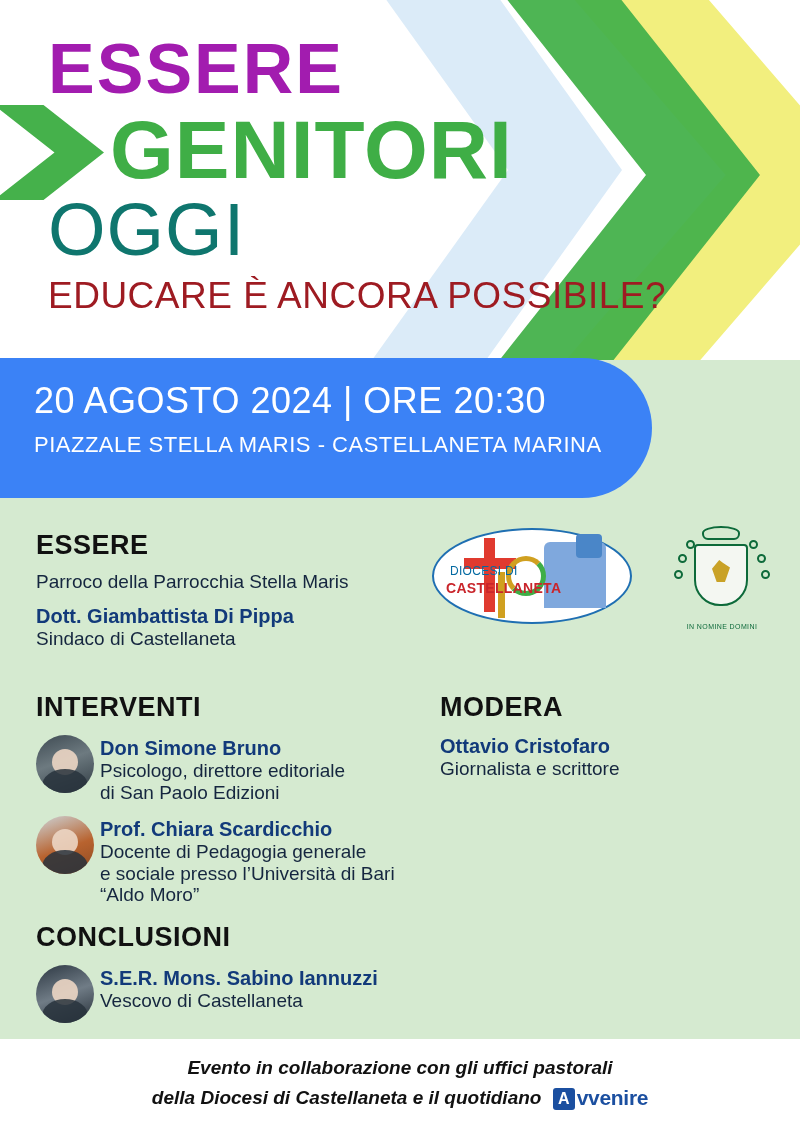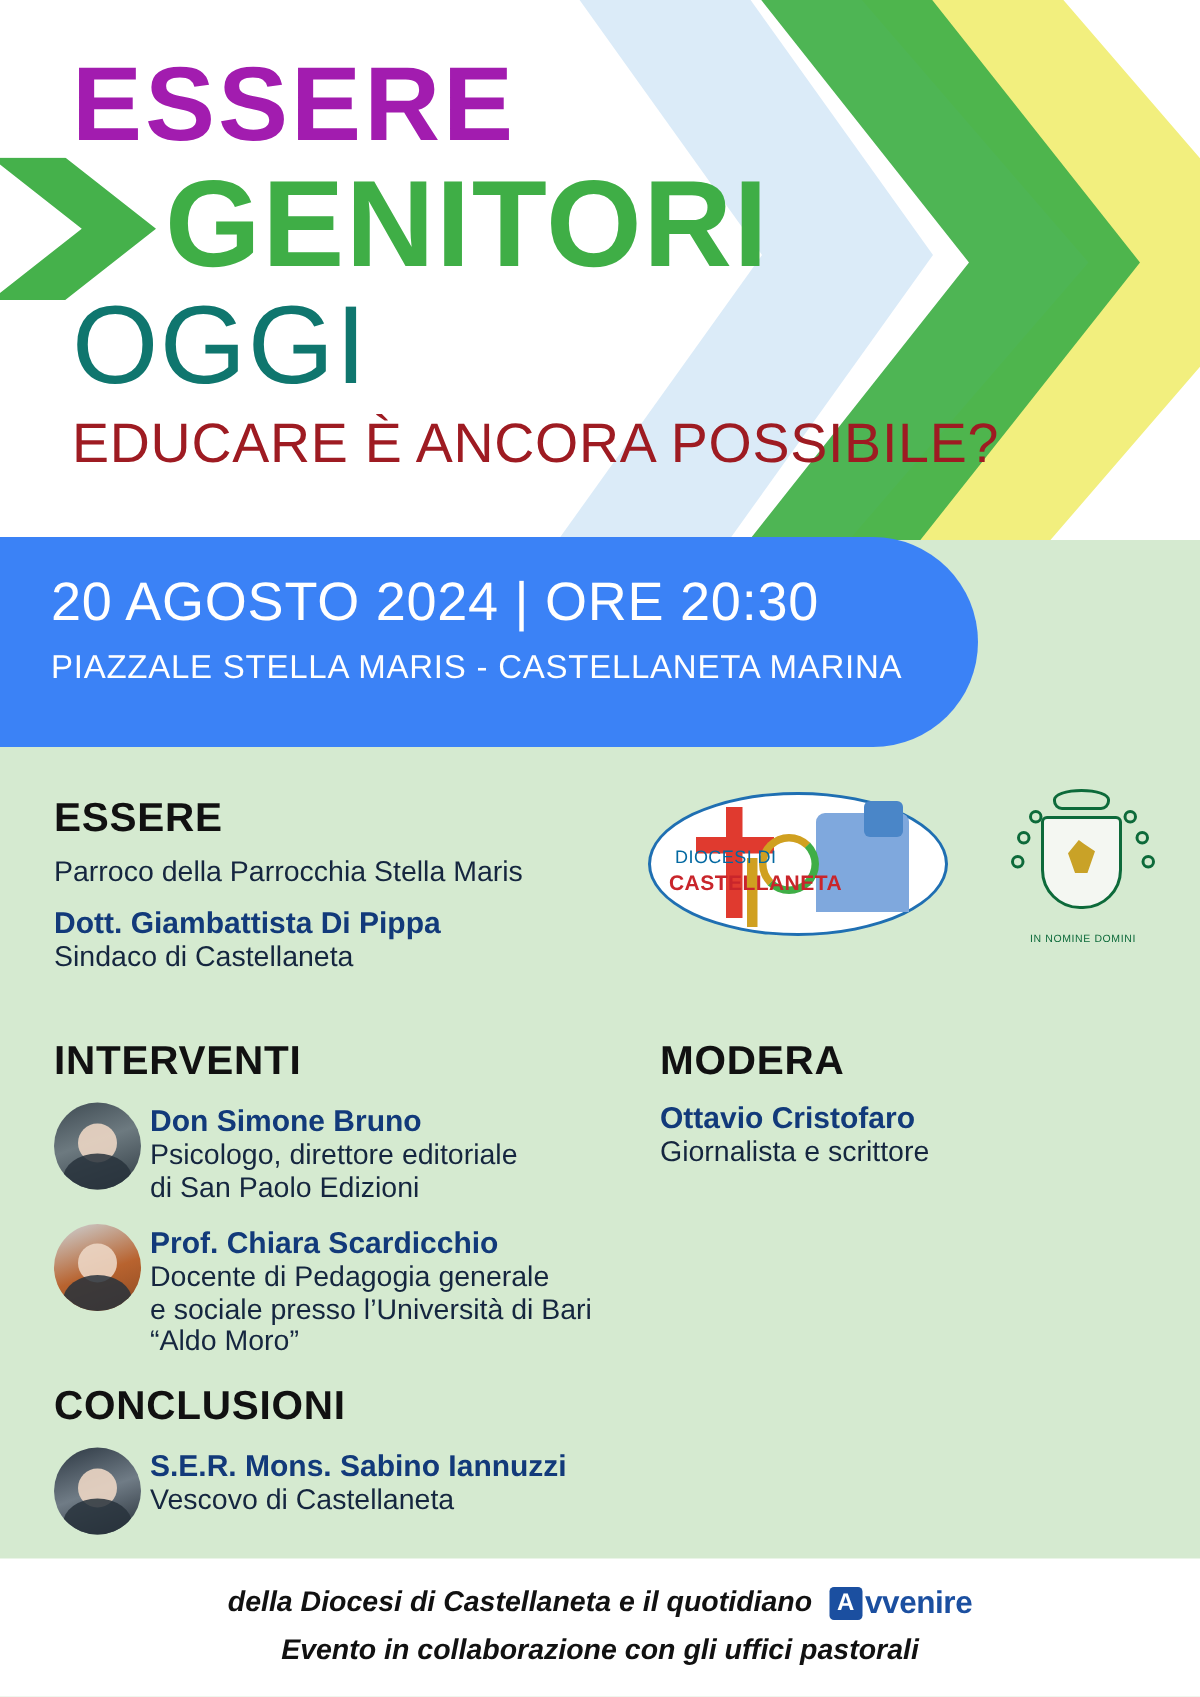--- a/index.html
+++ b/index.html
@@ -430,23 +430,23 @@
     <div class="tassel" style="left:6px; top:48px;"></div>
     <div class="tassel" style="right:18px; top:18px;"></div>
     <div class="tassel" style="right:10px; top:32px;"></div>
     <div class="tassel" style="right:6px; top:48px;"></div>
     <div class="stemma-shield"></div>
     <div class="stemma-animal"></div>
     <div class="stemma-motto">IN NOMINE DOMINI</div>
   </div>
 
   <div class="footer">
+    <div class="footer-line">Evento in collaborazione con gli uffici pastorali</div>
     <div class="footer-line">
       <span class="footer-line2">della Diocesi di Castellaneta e il quotidiano</span>
       <span class="avvenire">
         <span class="avv-a">A</span>
         <span class="avv-word">vvenire</span>
       </span>
     </div>
-    <div class="footer-line">Evento in collaborazione con gli uffici pastorali</div>
   </div>
 
 </div>
 
 </body></html>

